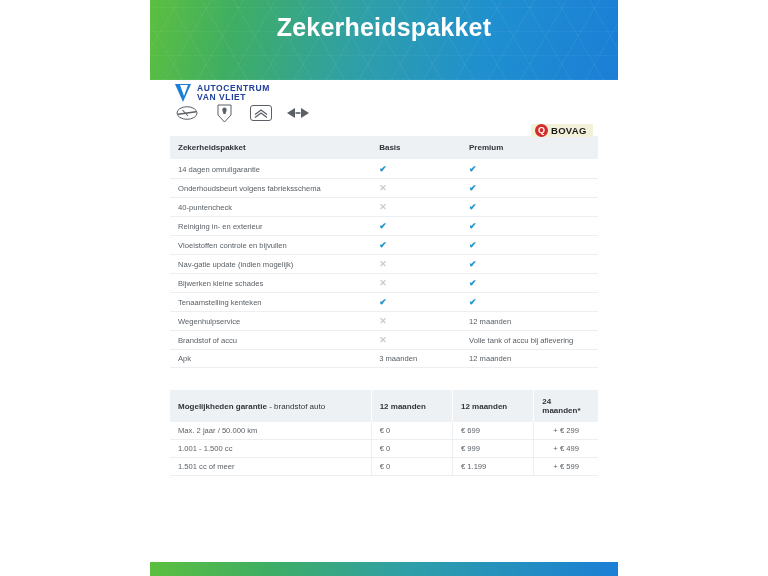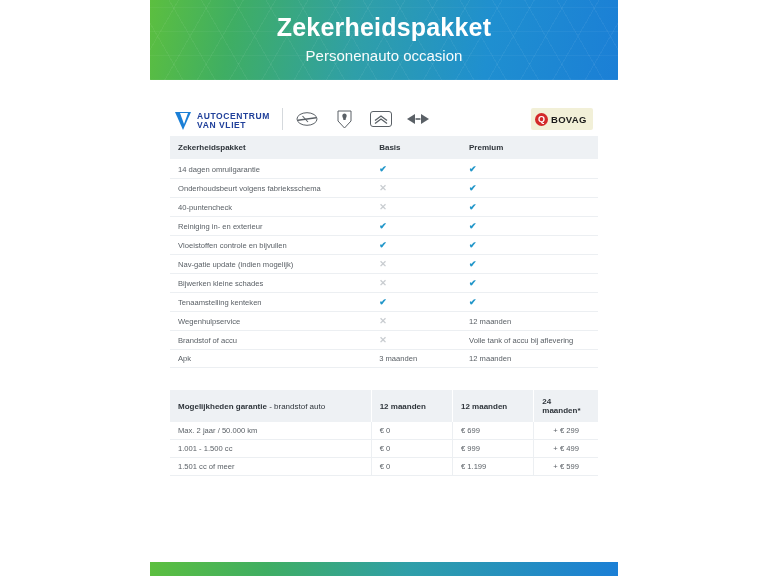--- a/index.html
+++ b/index.html
@@ -87,24 +87,25 @@
     width: 468px;
     height: 482px;
     background: #ffffff;
     box-sizing: border-box;
     padding: 0 20px;
   }
 
   
   .logo-row {
     display: flex;
-    align-items: flex-end;
+    align-items: flex-start;
     height: 46px;
     margin-top: 4px;
     padding: 0 5px;
+    flex-direction: column;
   }
   .brand-logo {
     display: flex;
     align-items: center;
     gap: 5px;
   }
   .brand-mark {
     width: 17px;
     height: 18px;
     position: relative;
@@ -261,21 +262,20 @@
 </head>
 <body>
 
 <div class="page">
 
   <div class="side-left"></div>
   <div class="side-right"></div>
 
   <div class="banner">
     <div class="banner-title">Zekerheidspakket</div>
-    <div class="banner-sub">Personenauto occasion</div>
   </div>
 
   <div class="content">
 
     <div class="logo-row">
       <div class="brand-logo">
         <div class="brand-mark"></div>
         <div class="brand-text">
           <div>AUTOCENTRUM</div>
           <div>VAN VLIET</div>

